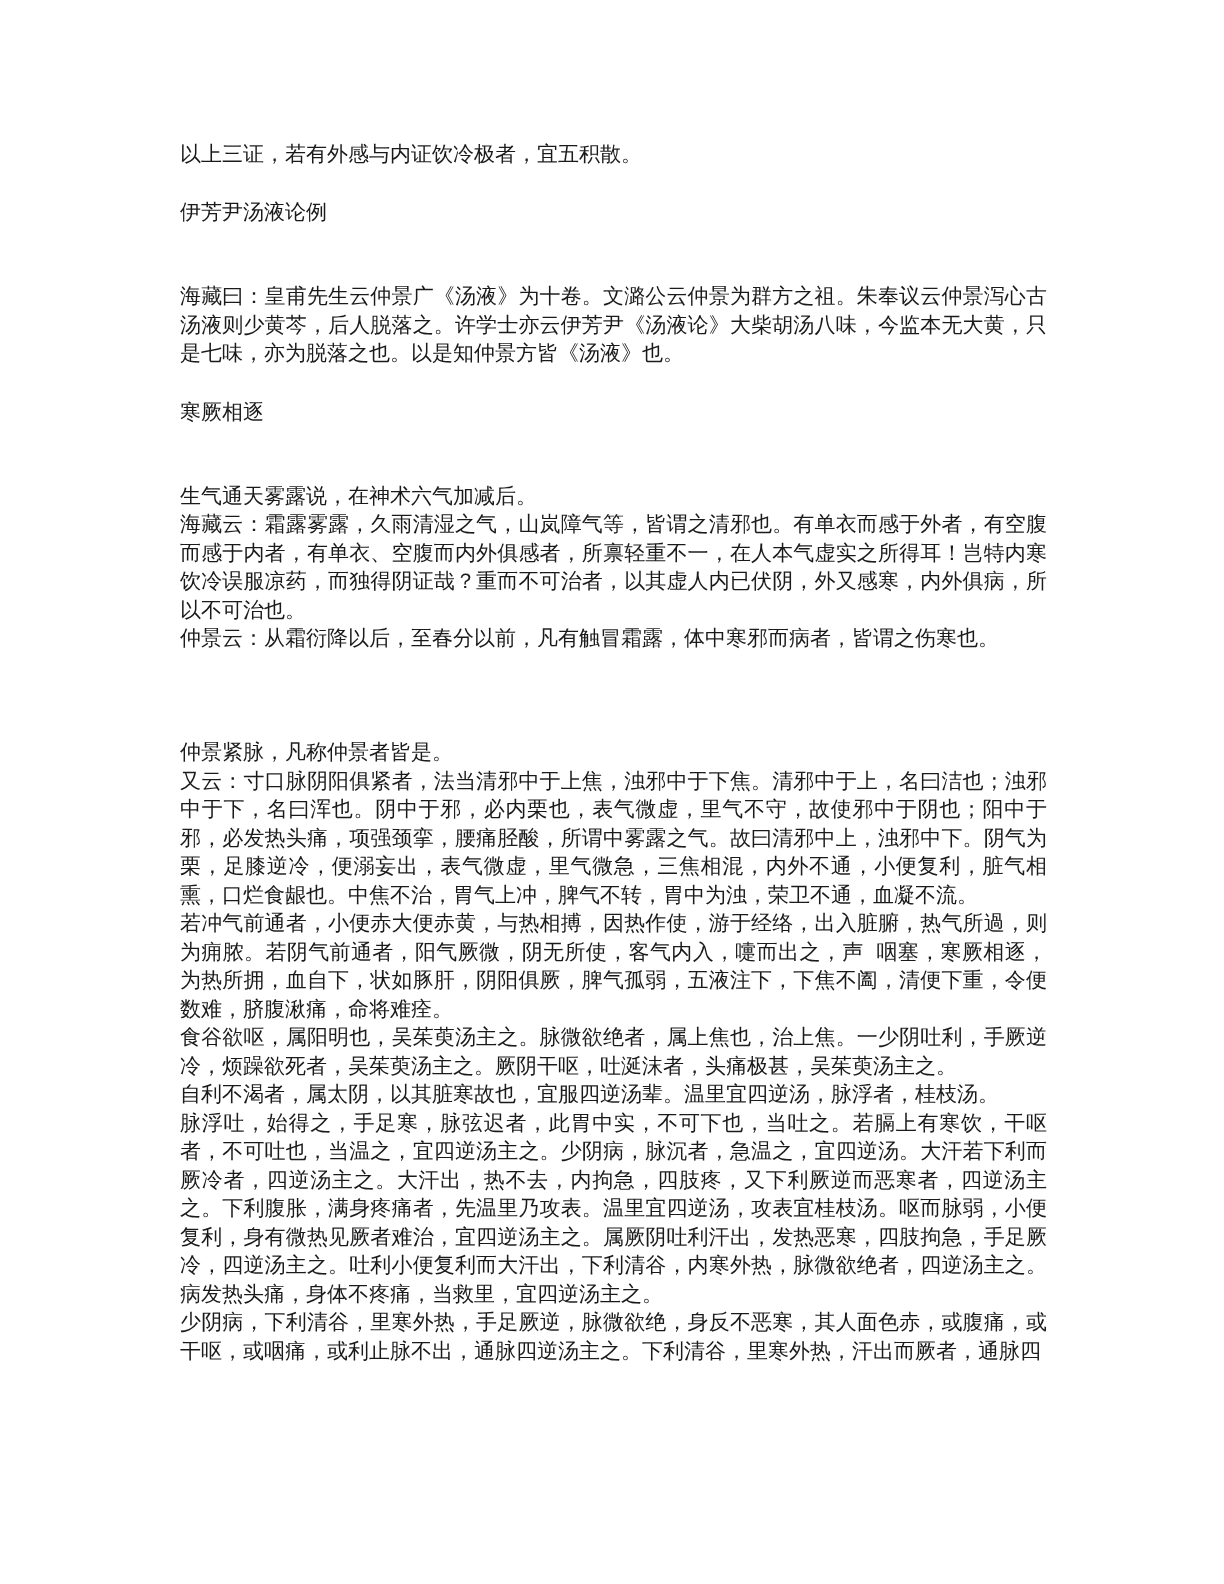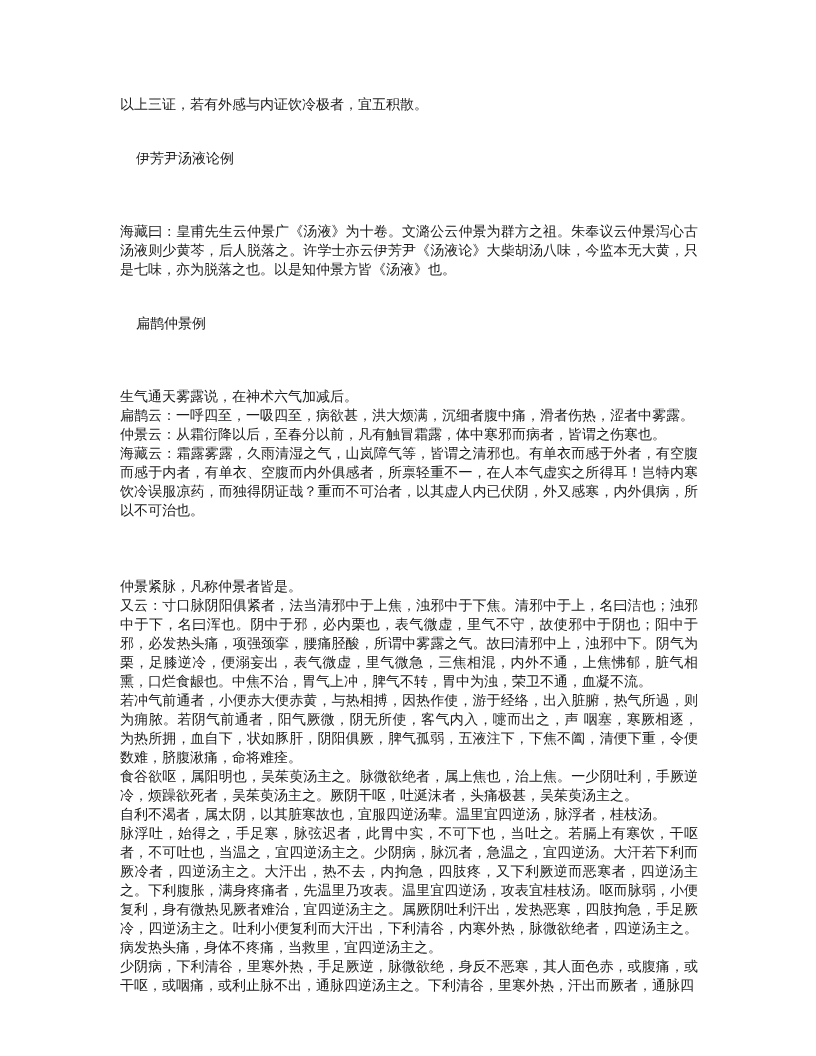--- a/index.html
+++ b/index.html
@@ -21,54 +21,54 @@
       top: 95px;
       width: 578px;
       font-size: 14px;
       line-height: 19px;
     }
     .para {
       margin: 0;
       text-align: justify;
       text-justify: inter-character;
       word-break: break-all;
+      font-family: Liberation Mono, monospace;
     }
     .heading {
-      margin: 16px;
+      margin: 0;
     }
     .gap-sm { height: 19px; }
     .gap-lg { height: 38px; }
   </style>
 </head>
 <body>
 
 <div class="page">
   <p class="para">以上三证，若有外感与内证饮冷极者，宜五积散。</p>
   <div class="gap-sm"></div>
 
   <section>
     <p class="heading">伊芳尹汤液论例</p>
     <div class="gap-lg"></div>
     <p class="para">海藏曰：皇甫先生云仲景广《汤液》为十卷。文潞公云仲景为群方之祖。朱奉议云仲景泻心古汤液则少黄芩，后人脱落之。许学士亦云伊芳尹《汤液论》大柴胡汤八味，今监本无大黄，只是七味，亦为脱落之也。以是知仲景方皆《汤液》也。</p>
   </section>
   <div class="gap-sm"></div>
 
   <section>
-    <p class="heading">扁鹊仲景例</p>
+    <p class="heading">寒厥相逐</p>
     <div class="gap-lg"></div>
     <p class="para">生气通天雾露说，在神术六气加减后。</p>
-    <p class="para">扁鹊云：一呼四至，一吸四至，病欲甚，洪大烦满，沉细者腹中痛，滑者伤热，涩者中雾露。</p>
+    <p class="para">海藏云：霜露雾露，久雨清湿之气，山岚障气等，皆谓之清邪也。有单衣而感于外者，有空腹而感于内者，有单衣、空腹而内外俱感者，所禀轻重不一，在人本气虚实之所得耳！岂特内寒饮冷误服凉药，而独得阴证哉？重而不可治者，以其虚人内已伏阴，外又感寒，内外俱病，所以不可治也。</p>
     <p class="para">仲景云：从霜衍降以后，至春分以前，凡有触冒霜露，体中寒邪而病者，皆谓之伤寒也。</p>
-    <p class="para">海藏云：霜露雾露，久雨清湿之气，山岚障气等，皆谓之清邪也。有单衣而感于外者，有空腹而感于内者，有单衣、空腹而内外俱感者，所禀轻重不一，在人本气虚实之所得耳！岂特内寒饮冷误服凉药，而独得阴证哉？重而不可治者，以其虚人内已伏阴，外又感寒，内外俱病，所以不可治也。</p>
   </section>
   <div class="gap-sm"></div>
 
   <section>
     <div class="gap-lg"></div>
     <p class="para">仲景紧脉，凡称仲景者皆是。</p>
-    <p class="para">又云：寸口脉阴阳俱紧者，法当清邪中于上焦，浊邪中于下焦。清邪中于上，名曰洁也；浊邪中于下，名曰浑也。阴中于邪，必内栗也，表气微虚，里气不守，故使邪中于阴也；阳中于邪，必发热头痛，项强颈挛，腰痛胫酸，所谓中雾露之气。故曰清邪中上，浊邪中下。阴气为栗，足膝逆冷，便溺妄出，表气微虚，里气微急，三焦相混，内外不通，上焦怫郁，脏气相熏，口烂食龈也。中焦不治，胃气上冲，脾气不转，胃中为浊，荣卫不通，血凝不流。</p>
+    <p class="para">又云：寸口脉阴阳俱紧者，法当清邪中于上焦，浊邪中于下焦。清邪中于上，名曰洁也；浊邪中于下，名曰浑也。阴中于邪，必内栗也，表气微虚，里气不守，故使邪中于阴也；阳中于邪，必发热头痛，项强颈挛，腰痛胫酸，所谓中雾露之气。故曰清邪中上，浊邪中下。阴气为栗，足膝逆冷，便溺妄出，表气微虚，里气微急，三焦相混，内外不通，小便复利，脏气相熏，口烂食龈也。中焦不治，胃气上冲，脾气不转，胃中为浊，荣卫不通，血凝不流。</p>
     <p class="para">若冲气前通者，小便赤大便赤黄，与热相搏，因热作使，游于经络，出入脏腑，热气所過，则为痈脓。若阴气前通者，阳气厥微，阴无所使，客气内入，嚏而出之，声 咽塞，寒厥相逐，为热所拥，血自下，状如豚肝，阴阳俱厥，脾气孤弱，五液注下，下焦不阖，清便下重，令便数难，脐腹湫痛，命将难痊。</p>
     <p class="para">食谷欲呕，属阳明也，吴茱萸汤主之。脉微欲绝者，属上焦也，治上焦。一少阴吐利，手厥逆冷，烦躁欲死者，吴茱萸汤主之。厥阴干呕，吐涎沫者，头痛极甚，吴茱萸汤主之。</p>
     <p class="para">自利不渴者，属太阴，以其脏寒故也，宜服四逆汤辈。温里宜四逆汤，脉浮者，桂枝汤。</p>
     <p class="para">脉浮吐，始得之，手足寒，脉弦迟者，此胃中实，不可下也，当吐之。若膈上有寒饮，干呕者，不可吐也，当温之，宜四逆汤主之。少阴病，脉沉者，急温之，宜四逆汤。大汗若下利而厥冷者，四逆汤主之。大汗出，热不去，内拘急，四肢疼，又下利厥逆而恶寒者，四逆汤主之。下利腹胀，满身疼痛者，先温里乃攻表。温里宜四逆汤，攻表宜桂枝汤。呕而脉弱，小便复利，身有微热见厥者难治，宜四逆汤主之。属厥阴吐利汗出，发热恶寒，四肢拘急，手足厥冷，四逆汤主之。吐利小便复利而大汗出，下利清谷，内寒外热，脉微欲绝者，四逆汤主之。病发热头痛，身体不疼痛，当救里，宜四逆汤主之。</p>
     <p class="para">少阴病，下利清谷，里寒外热，手足厥逆，脉微欲绝，身反不恶寒，其人面色赤，或腹痛，或干呕，或咽痛，或利止脉不出，通脉四逆汤主之。下利清谷，里寒外热，汗出而厥者，通脉四</p>
   </section>
 </div>
 
 </body></html>

